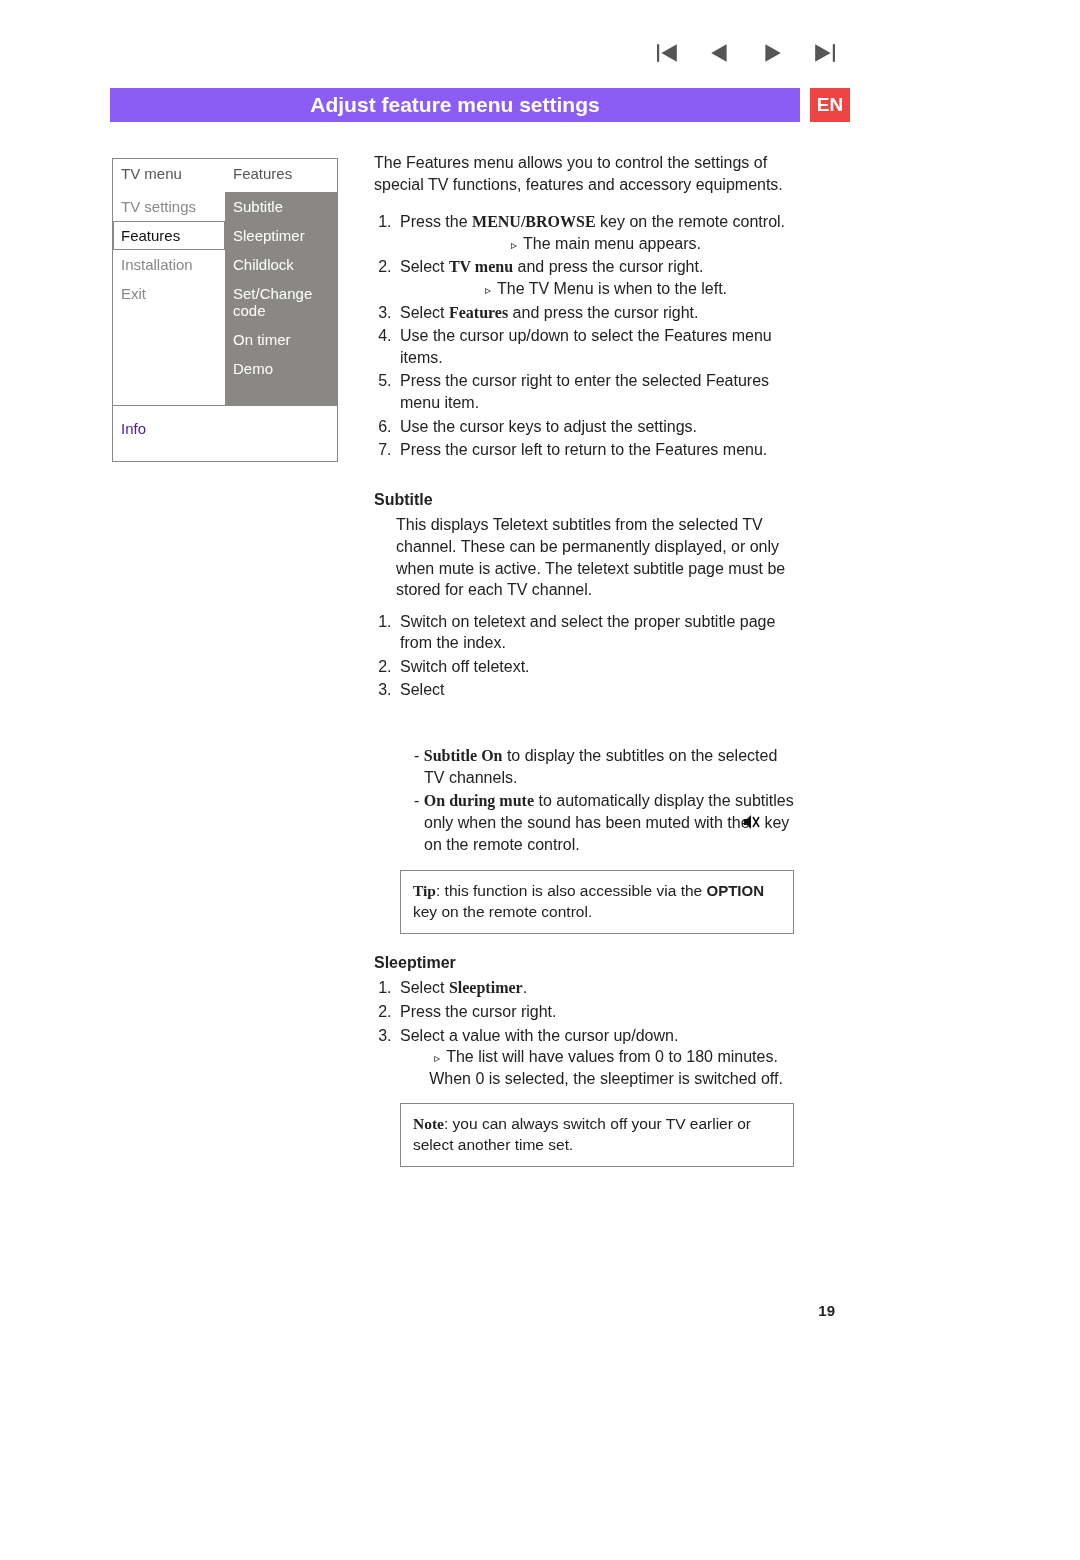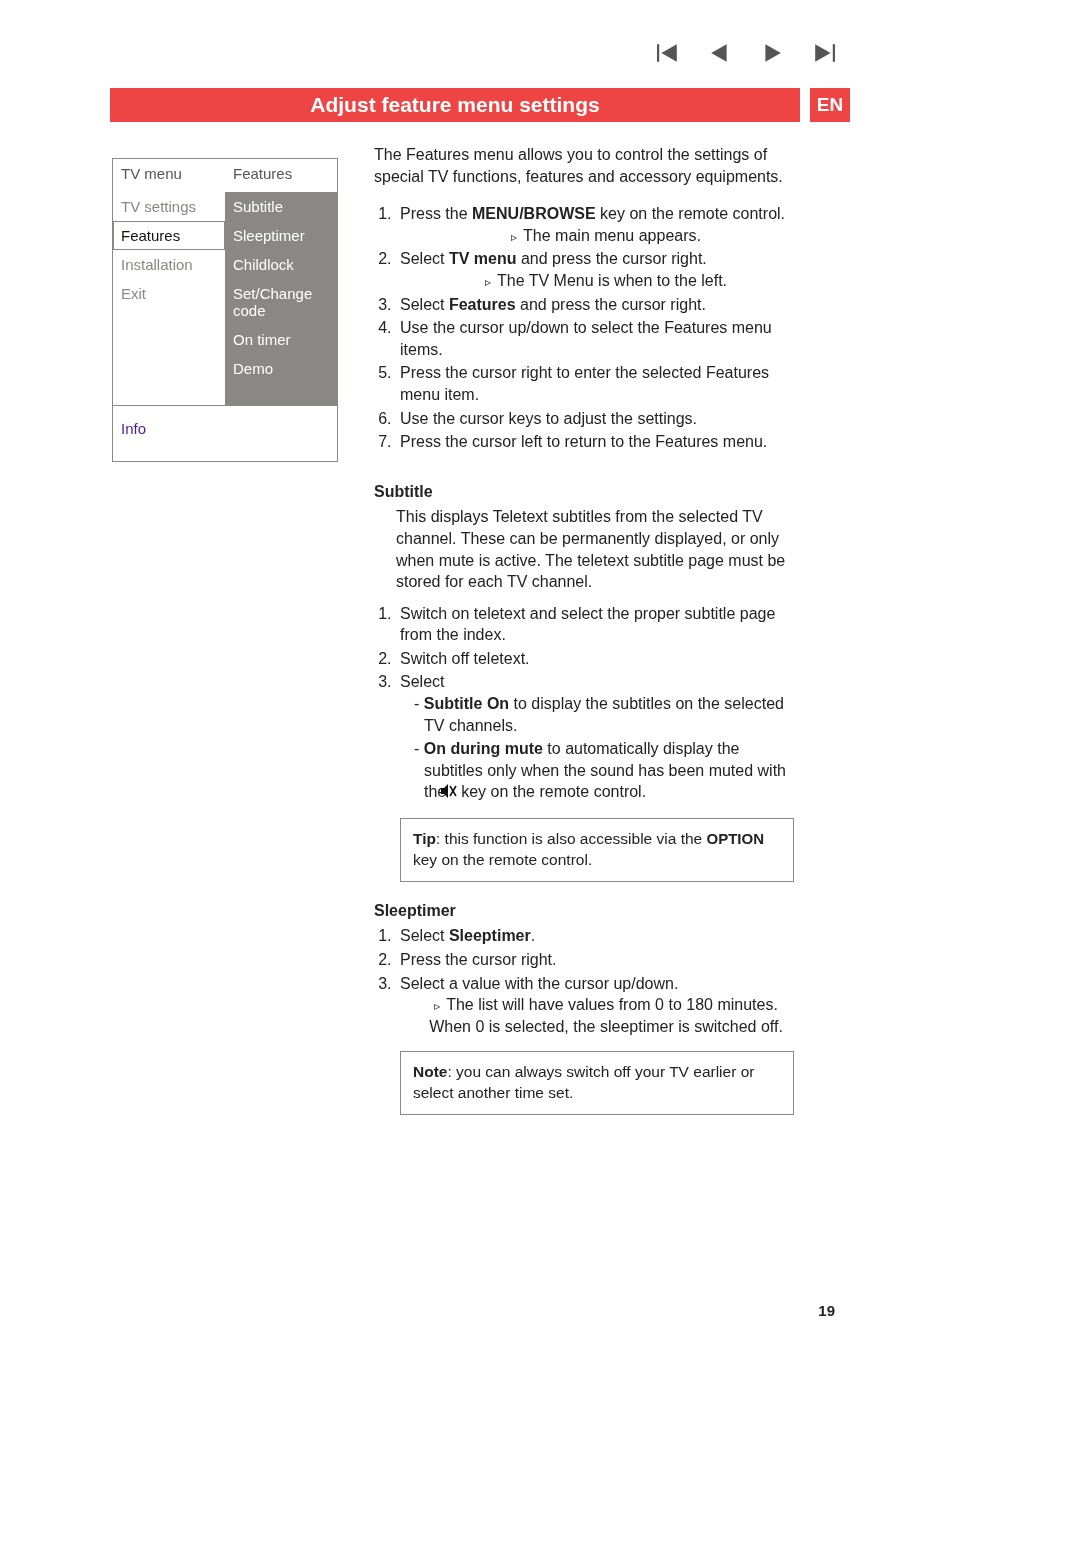--- a/index.html
+++ b/index.html
@@ -19,21 +19,21 @@
     gap: 30px;
     align-items: center;
   }
   .nav-icons svg { width: 22px; height: 18px; }
   .header-bar {
     position: absolute;
     top: 88px;
     left: 110px;
     width: 690px;
     height: 34px;
-    background: #ef4444;
+    background: #8b5cf6;
     color: #fff;
     font-size: 21px;
     font-weight: bold;
     display: flex;
     align-items: center;
     justify-content: center;
   }
   .lang-badge {
     position: absolute;
     top: 88px;
@@ -80,45 +80,45 @@
     background: #8a8885;
     color: #fff !important;
   }
   .info-row {
     border-top: 1px solid #8a8885;
     padding: 14px 8px 24px 8px;
     color: #4c1d95;
   }
   .content {
     position: absolute;
-    top: 144px;
+    top: 152px;
     left: 374px;
     width: 420px;
     font-size: 16px;
     line-height: 1.35;
   }
   .intro { margin-bottom: 16px; }
   ol.steps { padding-left: 22px; margin-bottom: 28px; }
   ol.steps li { margin-bottom: 2px; padding-left: 4px; }
   ol.steps2 { padding-left: 22px; }
   ol.steps2 li { margin-bottom: 2px; padding-left: 4px; }
   .sub-result { padding-left: 18px; text-align: center; }
   .tri::before { content: "▹"; margin-right: 6px; font-size: 12px; }
   .section-title { font-weight: bold; margin-bottom: 4px; margin-top: 18px; }
   .section-body { padding-left: 22px; margin-bottom: 10px; }
-  .sub-dash { padding-left: 14px; }
+  .sub-dash { padding-left: 14px; margin-top: 44px; }
   .sub-dash-item { text-indent: -10px; padding-left: 10px; margin-bottom: 2px; }
   .tip-box {
     border: 1px solid #8a8885;
     padding: 10px 12px;
     margin-top: 14px;
     margin-left: 0px;
     font-size: 15.5px;
   }
-  .b { font-weight: bold; }
+  .b { font-weight: bold; font-family: Liberation Serif, serif; }
   .smallcaps { font-variant: small-caps; font-weight: bold; font-size: 15px; }
   .mute-icon {
     display: inline-block;
     vertical-align: middle;
   }
   .page-num {
     position: absolute;
     right: 245px;
     bottom: 241px;
     font-weight: bold;

